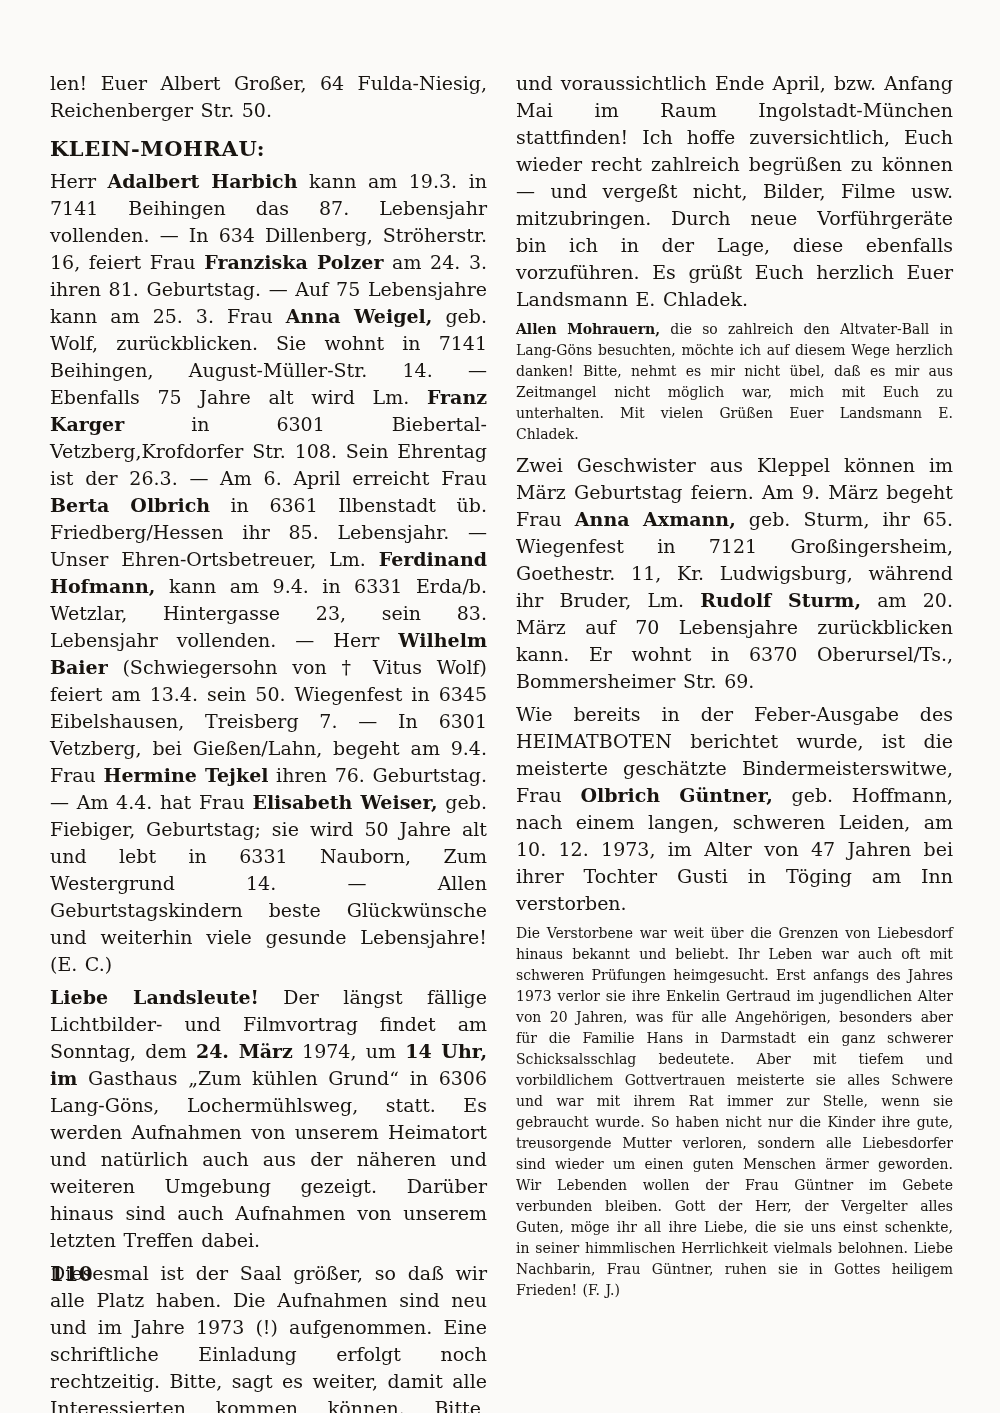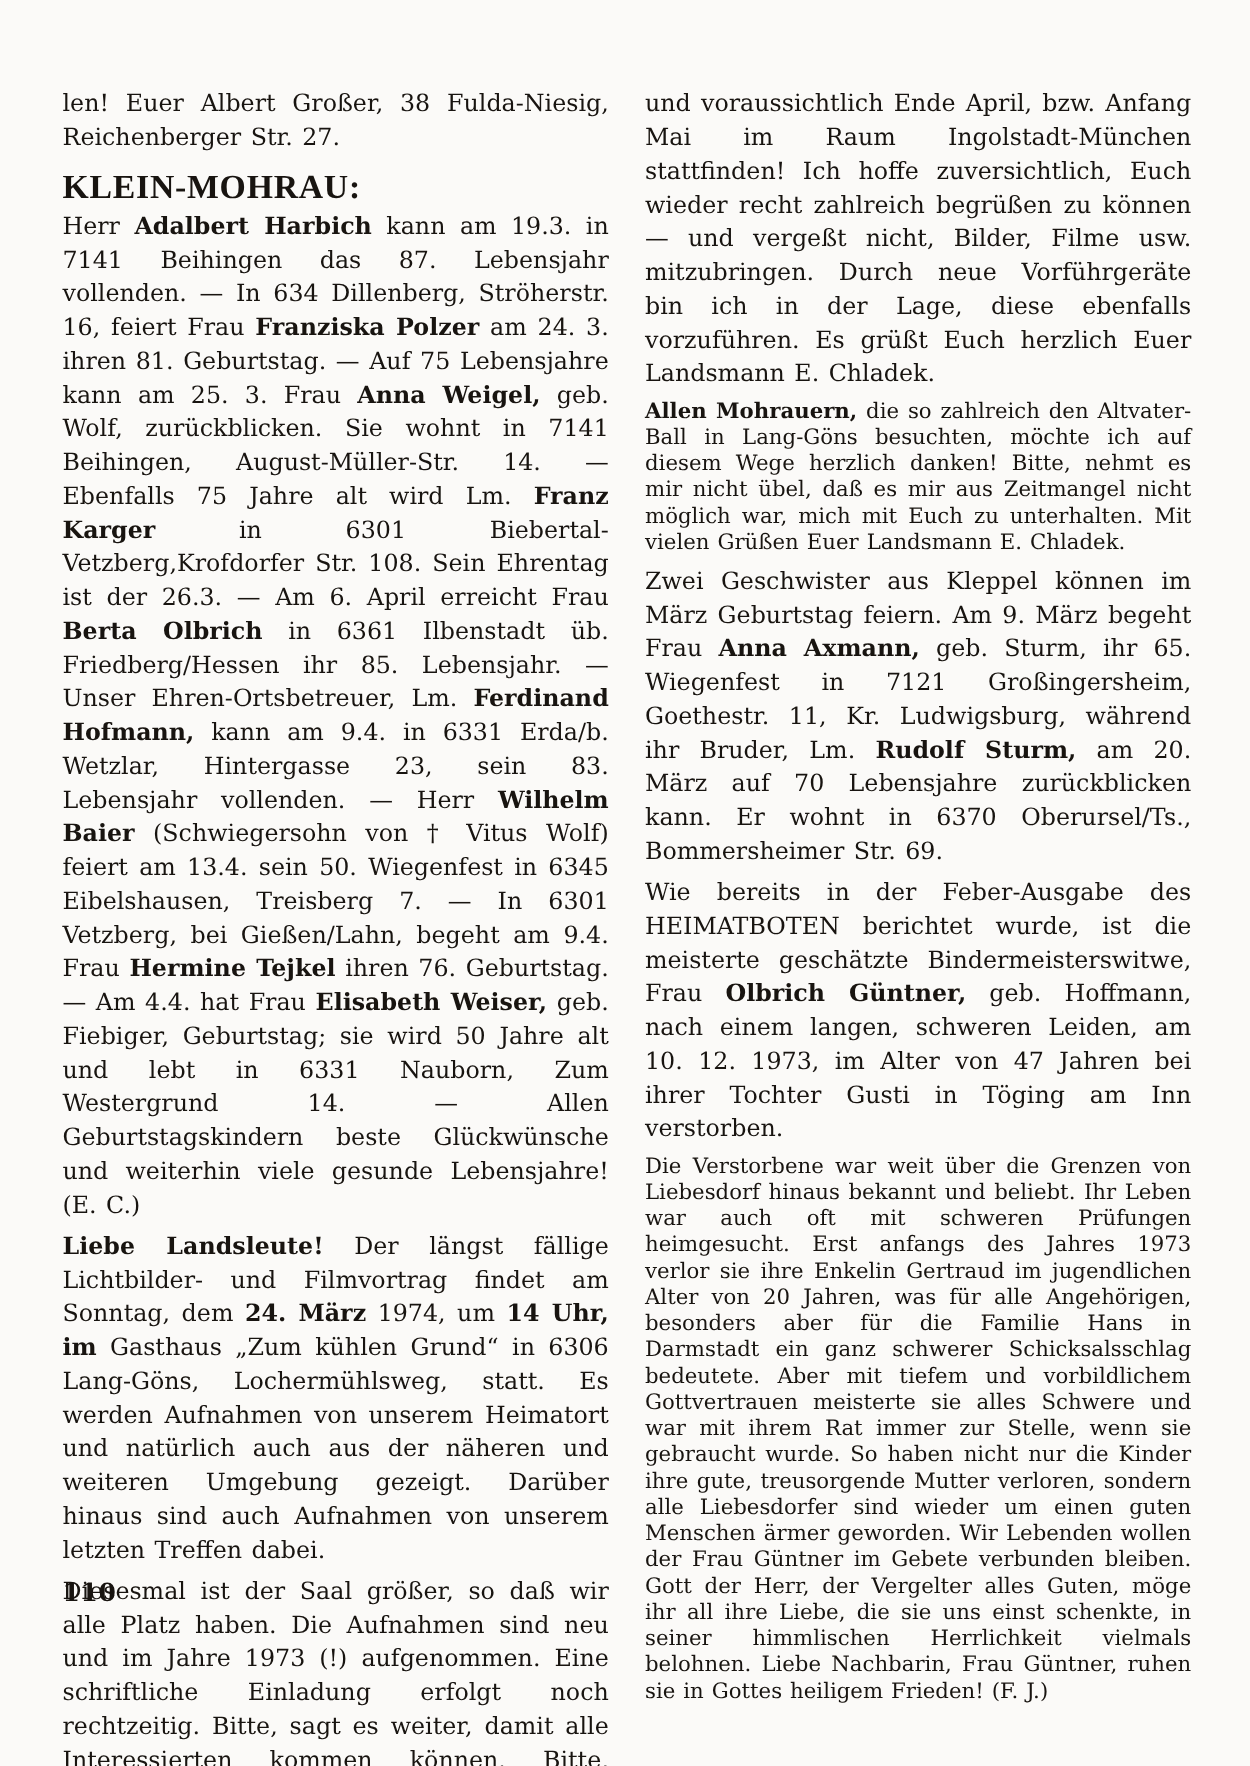--- a/index.html
+++ b/index.html
@@ -27,29 +27,28 @@
   }
   .col { width: 437px; }
   .paragraph {
     font-size: 19px;
     line-height: 27px;
     text-align: justify;
     margin: 0 0 6px 0;
     word-spacing: 1.5px;
   }
   .heading {
-    font-size: 27px;
+    font-size: 21px;
     line-height: 26px;
     font-weight: bold;
     letter-spacing: 0.6px;
     margin: 12px 0 6px 0;
-    font-family: Liberation Serif, serif;
   }
   .smallprint {
-    font-size: 17px;
+    font-size: 14px;
     line-height: 21px;
     text-align: justify;
     margin: 0 0 7px 0;
     word-spacing: 1px;
   }
   .b { font-weight: bold; }
   .cont { text-align-last: justify; }
   .page-number {
     position: absolute;
     left: 50px;
@@ -58,21 +57,21 @@
     font-weight: bold;
     letter-spacing: 0.5px;
   }
 </style>
 </head>
 <body>
 
 <div class="page">
   <div class="columns">
     <div class="col">
-        <p class="paragraph"><span>len! Euer Albert Großer, 38 Fulda-Niesig, Reichenberger Str. 27.</span></p>
+        <p class="paragraph"><span>len! Euer Albert Großer, 64 Fulda-Niesig, Reichenberger Str. 50.</span></p>
         <h2 class="heading"><span class="b">KLEIN-MOHRAU:</span></h2>
         <p class="paragraph"><span>Herr </span><span class="b">Adalbert Harbich</span><span> kann am 19.3. in 7141 Beihingen das 87. Lebensjahr vollenden. — In 634 Dillenberg, Ströherstr. 16, feiert Frau </span><span class="b">Franziska Polzer</span><span> am 24. 3. ihren 81. Geburtstag. — Auf 75 Lebensjahre kann am 25. 3. Frau </span><span class="b">Anna Weigel,</span><span> geb. Wolf, zurückblicken. Sie wohnt in 7141 Beihingen, August-Müller-Str. 14. — Ebenfalls 75 Jahre alt wird Lm. </span><span class="b">Franz Karger</span><span> in 6301 Biebertal-Vetzberg,Krofdorfer Str. 108. Sein Ehrentag ist der 26.3. — Am 6. April erreicht Frau </span><span class="b">Berta Olbrich</span><span> in 6361 Ilbenstadt üb. Friedberg/Hessen ihr 85. Lebensjahr. — Unser Ehren-Ortsbetreuer, Lm. </span><span class="b">Ferdinand Hofmann,</span><span> kann am 9.4. in 6331 Erda/b. Wetzlar, Hintergasse 23, sein 83. Lebensjahr vollenden. — Herr </span><span class="b">Wilhelm Baier</span><span> (Schwiegersohn von † Vitus Wolf) feiert am 13.4. sein 50. Wiegenfest in 6345 Eibelshausen, Treisberg 7. — In 6301 Vetzberg, bei Gießen/Lahn, begeht am 9.4. Frau </span><span class="b">Hermine Tejkel</span><span> ihren 76. Geburtstag. — Am 4.4. hat Frau </span><span class="b">Elisabeth Weiser,</span><span> geb. Fiebiger, Geburtstag; sie wird 50 Jahre alt und lebt in 6331 Nauborn, Zum Westergrund 14. — Allen Geburtstagskindern beste Glückwünsche und weiterhin viele gesunde Lebensjahre! (E. C.)</span></p>
         <p class="paragraph"><span class="b">Liebe Landsleute!</span><span> Der längst fällige Lichtbilder- und Filmvortrag findet am Sonntag, dem </span><span class="b">24. März</span><span> 1974, um </span><span class="b">14 Uhr, im</span><span> Gasthaus „Zum kühlen Grund“ in 6306 Lang-Göns, Lochermühlsweg, statt. Es werden Aufnahmen von unserem Heimatort und natürlich auch aus der näheren und weiteren Umgebung gezeigt. Darüber hinaus sind auch Aufnahmen von unserem letzten Treffen dabei.</span></p>
         <p class="paragraph cont"><span>Diesesmal ist der Saal größer, so daß wir alle Platz haben. Die Aufnahmen sind neu und im Jahre 1973 (!) aufgenommen. Eine schriftliche Einladung erfolgt noch rechtzeitig. Bitte, sagt es weiter, damit alle Interessierten kommen können. Bitte, beachtet, daß LANG-GÖNS Autobahnanschluß — Dortmund/Frankfurt — hat. In Gießen/Lahn war es nicht möglich, einen entsprechenden Saal zu bekommen. Im Raum Württemberg wird dieser Vortrag im April</span></p>
       </div>
     <div class="col">
         <p class="paragraph"><span>und voraussichtlich Ende April, bzw. Anfang Mai im Raum Ingolstadt-München stattfinden! Ich hoffe zuversichtlich, Euch wieder recht zahlreich begrüßen zu können — und vergeßt nicht, Bilder, Filme usw. mitzubringen. Durch neue Vorführgeräte bin ich in der Lage, diese ebenfalls vorzuführen. Es grüßt Euch herzlich Euer Landsmann E. Chladek.</span></p>
         <p class="smallprint"><span class="b">Allen Mohrauern,</span><span> die so zahlreich den Altvater-Ball in Lang-Göns besuchten, möchte ich auf diesem Wege herzlich danken! Bitte, nehmt es mir nicht übel, daß es mir aus Zeitmangel nicht möglich war, mich mit Euch zu unterhalten. Mit vielen Grüßen Euer Landsmann E. Chladek.</span></p>
         <p class="paragraph"><span>Zwei Geschwister aus Kleppel können im März Geburtstag feiern. Am 9. März begeht Frau </span><span class="b">Anna Axmann,</span><span> geb. Sturm, ihr 65. Wiegenfest in 7121 Großingersheim, Goethestr. 11, Kr. Ludwigsburg, während ihr Bruder, Lm. </span><span class="b">Rudolf Sturm,</span><span> am 20. März auf 70 Lebensjahre zurückblicken kann. Er wohnt in 6370 Oberursel/Ts., Bommersheimer Str. 69.</span></p>
         <p class="paragraph"><span>Wie bereits in der Feber-Ausgabe des HEIMATBOTEN berichtet wurde, ist die meisterte geschätzte Bindermeisterswitwe, Frau </span><span class="b">Olbrich Güntner,</span><span> geb. Hoffmann, nach einem langen, schweren Leiden, am 10. 12. 1973, im Alter von 47 Jahren bei ihrer Tochter Gusti in Töging am Inn verstorben.</span></p>

